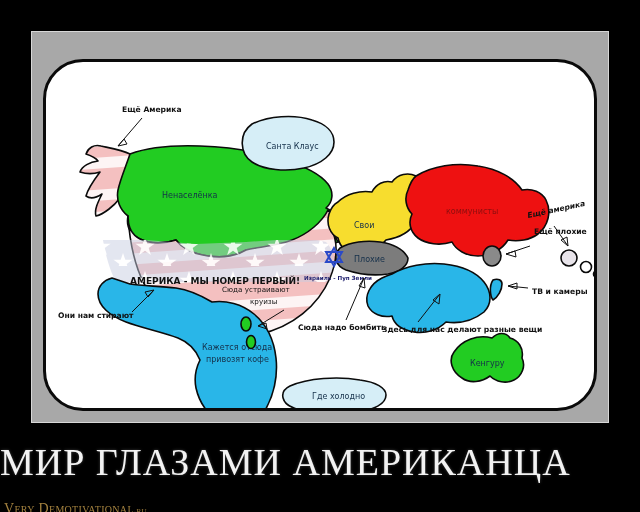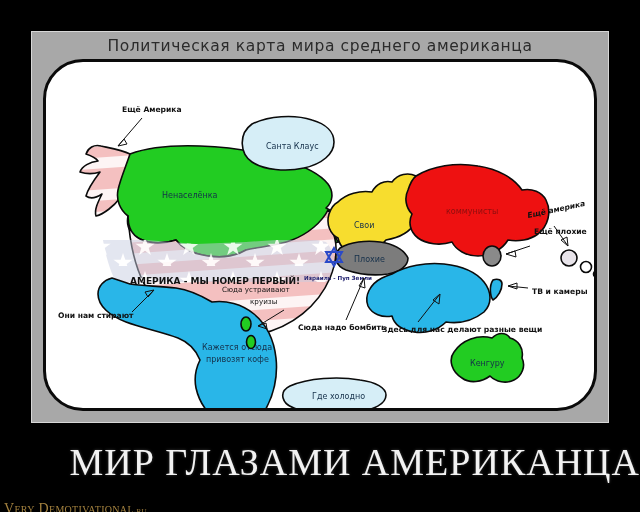--- a/index.html
+++ b/index.html
@@ -22,21 +22,21 @@
   #canvas{
     position:absolute;left:11px;top:27px;width:554px;height:352px;
     background:#ffffff;border:3px solid #0a0a0a;border-radius:40px;
     overflow:hidden;box-sizing:border-box;
   }
   #svgwrap{position:absolute;left:0;top:0;width:100%;height:100%;}
   svg{display:block;}
 
   
   #caption{
-    position:absolute;left:0;top:440px;width:100%;text-align:right;
+    position:absolute;left:0;top:440px;width:100%;text-align:left;
     color:#f2f2f2;font-size:38px;letter-spacing:1px;
     font-family:"Liberation Serif","DejaVu Serif",serif;
     text-shadow:0 0 3px rgba(255,255,255,.25);
     white-space:nowrap;
   }
   #watermark{
     position:absolute;left:4px;top:489px;
     font-family:"Liberation Serif","DejaVu Serif",serif;
     font-size:14px;color:#a3813e;font-variant:small-caps;letter-spacing:.3px;
     text-shadow:0 1px 0 #000;
@@ -55,21 +55,20 @@
   .lead{stroke:#111;stroke-width:1;fill:none;}
   .out{stroke:#0b0b0b;stroke-width:1.6;stroke-linejoin:round;}
 </style>
 </head>
 <body>
 
 <div id="root">
 
   <div id="frame">
 
-    <div id="map-title">Политическая карта мира среднего американца</div>
 
     <div id="canvas">
       <div id="svgwrap">
       <svg viewBox="0 0 554 352" width="554" height="352" xmlns="http://www.w3.org/2000/svg">
         <defs>
 
           <pattern id="flagpat" patternUnits="userSpaceOnUse" width="554" height="120" patternTransform="rotate(-4)">
             <rect width="554" height="120" fill="#fdf4f4"></rect>
             <rect y="0" width="554" height="11" fill="#f2b8b8" opacity=".85"></rect>
             <rect y="22" width="554" height="11" fill="#f2b8b8" opacity=".85"></rect>

